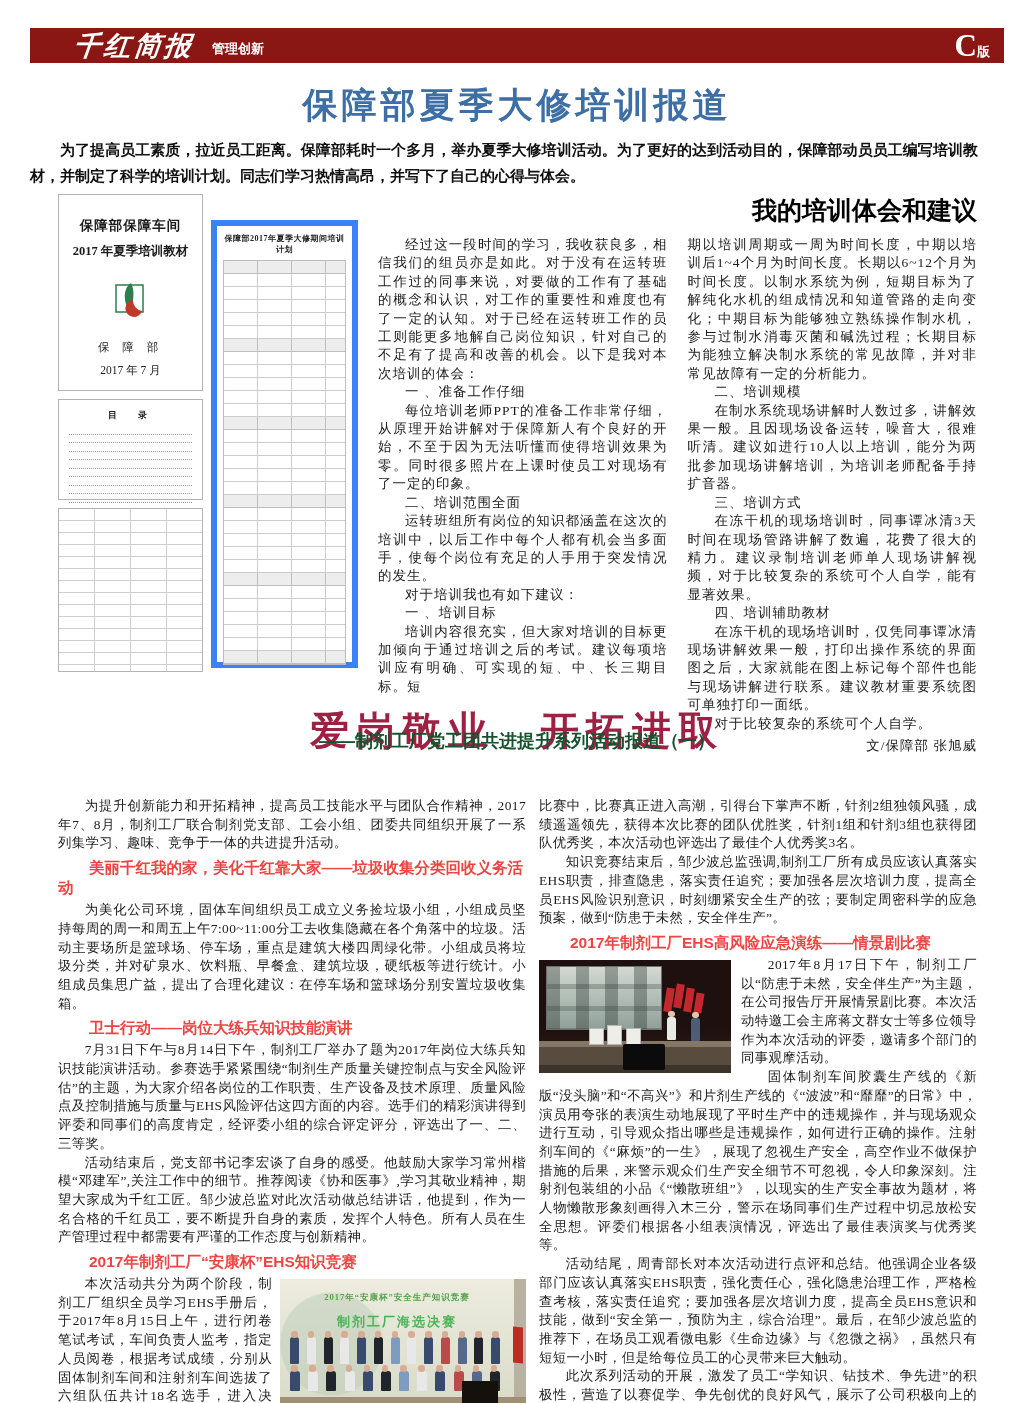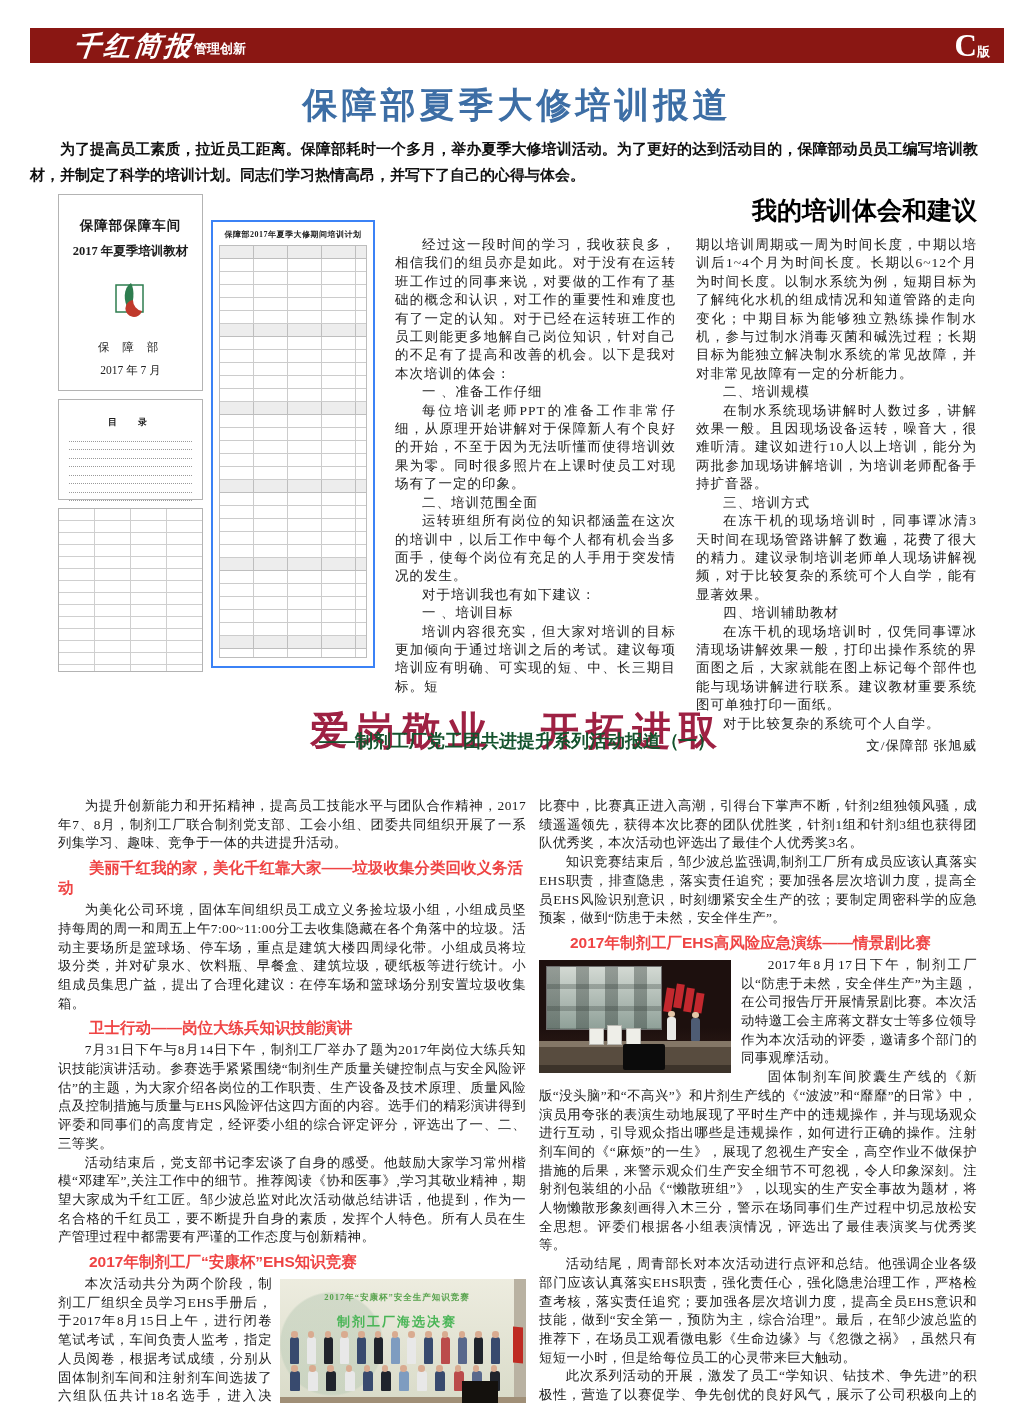--- a/index.html
+++ b/index.html
@@ -7,45 +7,45 @@
     --serif:"Liberation Serif","DejaVu Serif",serif;
     --sans:"Liberation Sans","DejaVu Sans",sans-serif;
   }
   *{box-sizing:border-box}
   html,body{margin:0;padding:0;background:#9a9a9a}
   .page{position:relative;width:1034px;height:1403px;background:#fff;margin:0 auto;overflow:hidden;font-family:var(--serif);color:#1b1b1b}
 
   
   .topbar{position:absolute;left:30px;top:28px;width:974px;height:35px;background:var(--bar);color:#fff;display:flex;align-items:center}
   .masthead{margin-left:44px;font-family:var(--serif);font-style:italic;font-weight:bold;font-size:27px;letter-spacing:3px;transform:skewX(-6deg)}
-  .tagline{margin-top:6px;font-family:var(--sans);font-weight:bold;font-size:13px}
+  .tagline{margin-left:18px;margin-top:6px;font-family:var(--sans);font-weight:bold;font-size:13px}
   .edition{margin-left:auto;margin-right:14px;display:flex;align-items:baseline}
   .ed-letter{font-family:var(--serif);font-weight:bold;font-size:31px}
   .ed-suffix{font-family:var(--sans);font-weight:bold;font-size:13px}
 
   
   .a1-title{position:absolute;top:82px;left:0;width:100%;margin:0;text-align:center;font-family:var(--serif);font-weight:bold;font-size:35px;letter-spacing:4px;color:var(--blue)}
-  .a1-intro{position:absolute;top:137px;left:30px;width:948px;margin:0;font-family:Liberation Serif, serif;font-weight:bold;font-size:15px;line-height:1.72;text-indent:2em;text-align:justify;color:#101010}
+  .a1-intro{position:absolute;top:137px;left:30px;width:948px;margin:0;font-family:Liberation Sans, sans-serif;font-weight:bold;font-size:15px;line-height:1.72;text-indent:2em;text-align:justify;color:#101010}
   .a1-row{position:absolute;top:194px;left:58px;width:919px;height:478px;display:flex}
 
   .imgcol{width:145px;display:flex;flex-direction:column;flex:none}
   .cover{height:197px;border:1px solid #b3b3b3;background:#fff;text-align:center;padding-top:22px}
   .cover-t1{font-weight:bold;font-size:13.5px;letter-spacing:1px}
   .cover-t2{font-weight:bold;font-size:12.5px;margin-top:8px}
   .cover-logo{display:block;margin:20px auto 0}
   .cover-org{margin-top:22px;font-size:11.5px;letter-spacing:5px}
   .cover-date{margin-top:8px;font-size:11.5px}
-  .tocbox{height:101px;margin-top:8px;border:1px solid #b3b3b3;background:#fff;padding:16px 10px 4px}
+  .tocbox{height:101px;margin-top:8px;border:1px solid #b3b3b3;background:#fff;padding:9px 10px 4px}
   .toc-title{text-align:center;font-weight:bold;font-size:9px;letter-spacing:6px;margin-bottom:4px}
   .toc-line{height:8.5px;border-bottom:1px dotted #9a9a9a}
   .schedbox{flex:1;margin-top:8px;border:1px solid #b3b3b3;background:
       repeating-linear-gradient(180deg,transparent 0 11px,#cfcfcf 11px 12px),
       repeating-linear-gradient(90deg,transparent 0 35px,#cfcfcf 35px 36px),#fff}
 
-  .planbox{flex:none;width:164px;margin-left:8px;margin-top:26px;height:448px;border:2px solid #3b82f6;background:#fff;padding:7px 6px 6px}
+  .planbox{flex:none;width:147px;margin-left:8px;margin-top:26px;height:448px;border:6px solid #3b82f6;background:#fff;padding:7px 6px 6px}
   .plan-title{text-align:center;font-weight:bold;font-size:8px;color:#222;letter-spacing:0.5px}
   .plan-grid{margin-top:5px;height:calc(100% - 18px);border:1px solid #bdbdbd;background:
       repeating-linear-gradient(180deg,rgba(0,0,0,0.07) 0 13px,transparent 13px 78px),
       repeating-linear-gradient(180deg,transparent 0 12px,#cccccc 12px 13px),
       repeating-linear-gradient(90deg,transparent 0 33px,#cccccc 33px 34px),#fff}
 
   .a1-text{flex:1;margin-left:20px}
   .a1-section{margin:0 0 9px;text-align:right;font-family:var(--sans);font-weight:bold;font-size:25px;color:#000}
   .a1-cols{display:flex;gap:20px}
   .a1-col{flex:1;font-size:13.5px;line-height:18.4px;letter-spacing:1px;text-align:justify}

